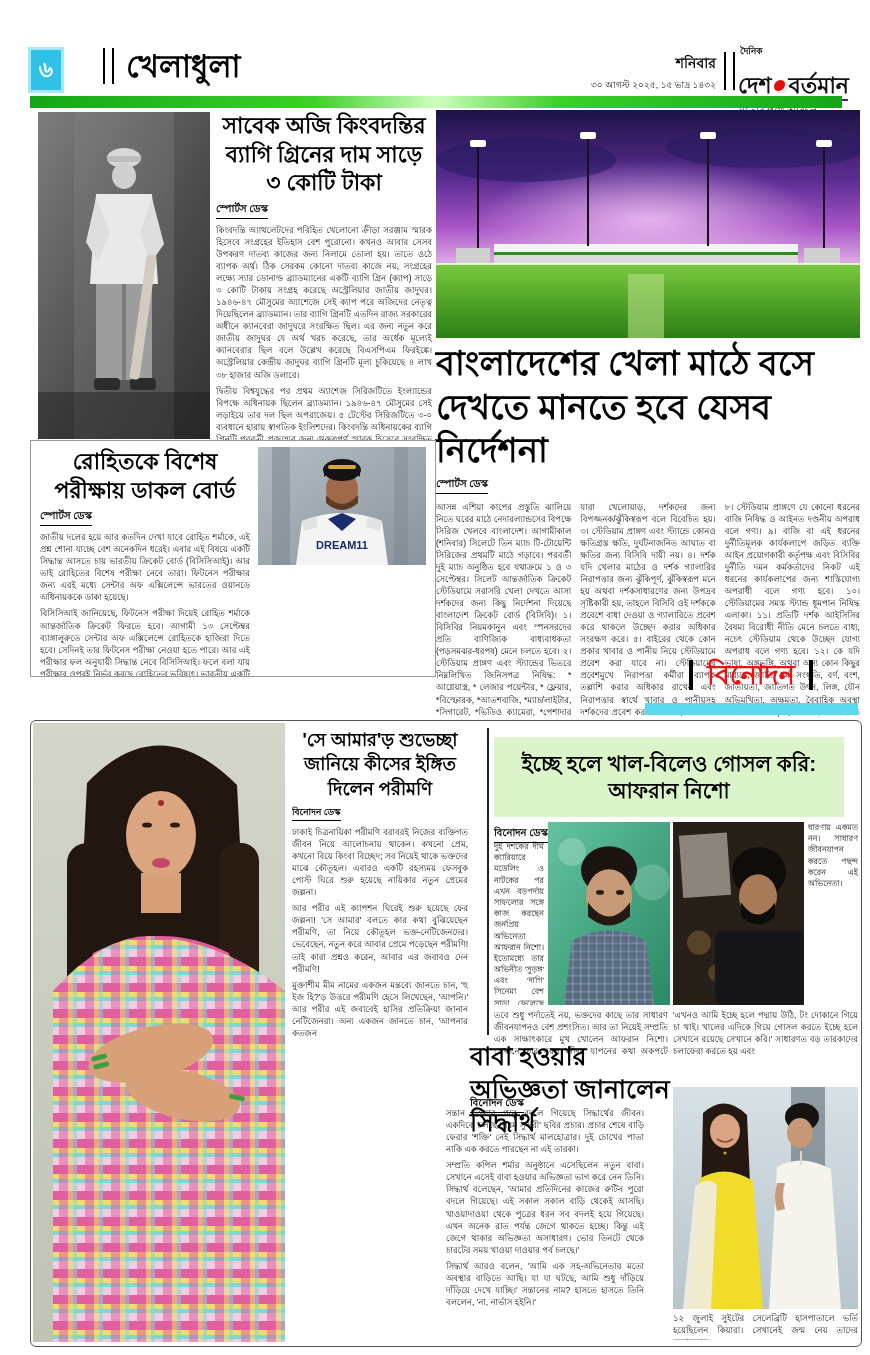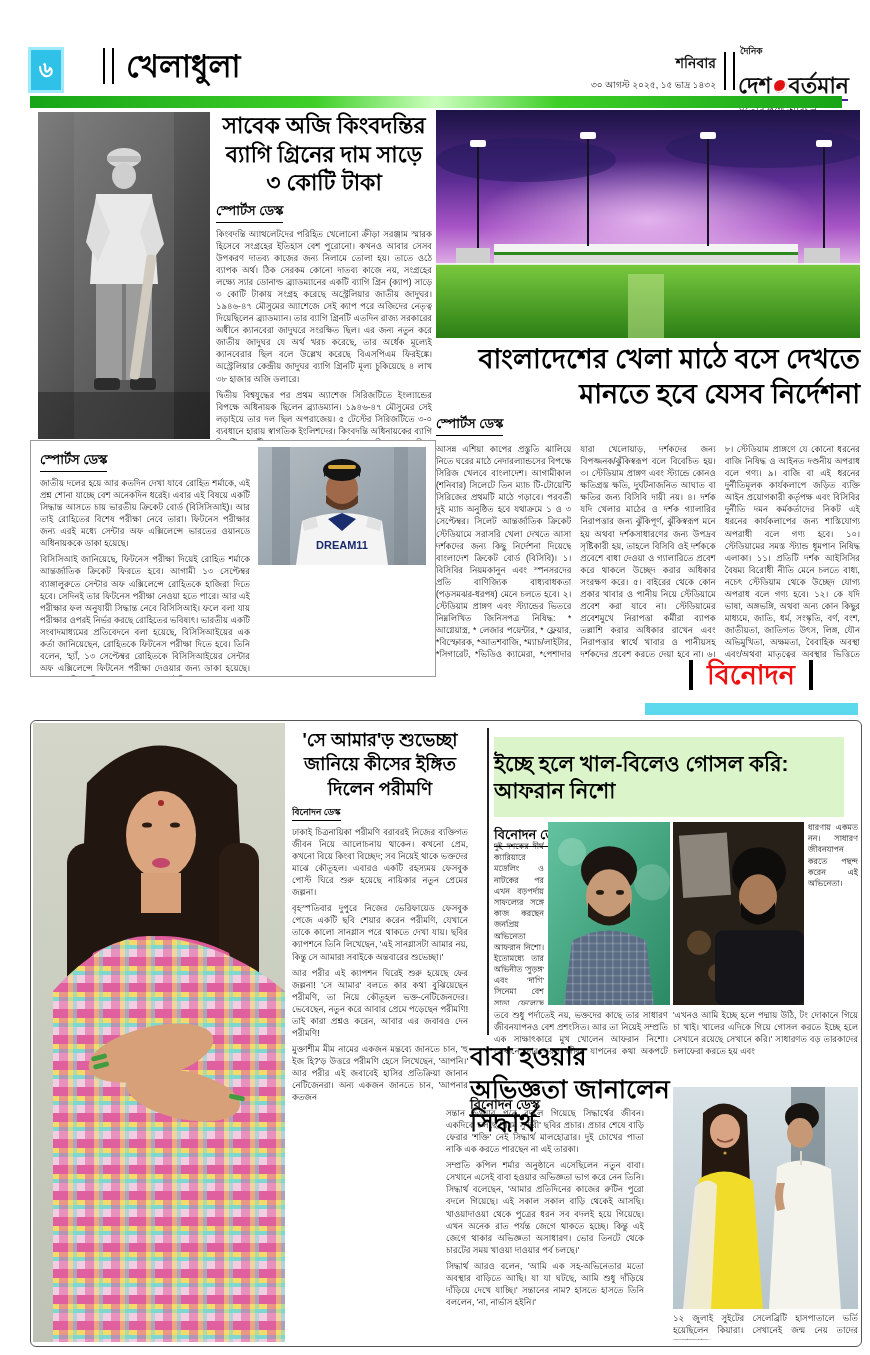--- a/index.html
+++ b/index.html
@@ -1,20 +1,20 @@
 <!DOCTYPE html>
 <html><head>
 <meta charset="utf-8">
 <style>
   html,body{margin:0;padding:0;background:#e9e9e9;}
   .page{position:relative;width:870px;height:1355px;background:#ffffff;margin:0 auto;
         font-family:"Liberation Sans","DejaVu Sans",sans-serif;color:#111;overflow:hidden;}
   .abs{position:absolute;}
   .headline{font-weight:700;color:#000;margin:0;}
-  .byline{font-weight:700;font-size:13px;border-bottom:1px solid #000;display:inline-block;
+  .byline{font-weight:700;font-size:10px;border-bottom:1px solid #000;display:inline-block;
           margin:3px 0 5px 0;color:#000;}
   .body{font-size:8.5px;line-height:1.42;text-align:justify;color:#141414;overflow:hidden;}
   .body p{margin:0 0 4px 0;}
   
   .pagenum{left:28px;top:47px;width:36px;height:46px;background:#2fc1e8;
            box-shadow:inset 0 0 0 3px #9feaf9, inset 0 0 0 5px #2fc1e8;
            display:flex;align-items:center;justify-content:center;color:#fff;
            font-size:22px;font-weight:700;}
   .section-wrap{left:103px;top:48px;display:flex;align-items:center;gap:12px;}
   .dbar{width:7px;height:36px;border-left:2.5px solid #000;border-right:2.5px solid #000;}
@@ -40,40 +40,40 @@
   .rohit-photo{float:right;width:168px;height:118px;margin:0 0 4px 8px;overflow:hidden;}
   .photo-porimoni{left:33px;top:723px;width:252px;height:619px;}
   .photo-nisho1{left:548px;top:822px;width:122px;height:183px;}
   .photo-nisho2{left:673px;top:822px;width:131px;height:183px;}
   .photo-couple{left:673px;top:1087px;width:185px;height:222px;}
   
   .art-baggy{left:216px;top:112px;width:216px;height:328px;overflow:hidden;}
   .art-baggy h2{font-size:22px;line-height:1.3;text-align:center;}
   .art-baggy .body{height:222px;}
   .art-stadium{left:436px;top:342px;width:424px;height:322px;}
-  .art-stadium h2{font-size:27px;line-height:1.28;text-align:right;}
+  .art-stadium h2{font-size:34px;line-height:1.28;text-align:left;}
   .cols{display:flex;gap:9px;margin-top:2px;}
   .cols .col{flex:1;height:216px;overflow:hidden;font-size:8.5px;line-height:1.42;text-align:justify;}
   .rohit-box{left:30px;top:440px;width:406px;height:237px;border:1px solid #9a9a9a;
              box-sizing:border-box;padding:6px 9px;overflow:hidden;}
   .rohit-box h2{font-size:22px;line-height:1.32;text-align:center;}
   
   .ent-label-wrap{left:642px;top:660px;width:218px;display:flex;align-items:center;
                   justify-content:center;gap:14px;}
   .ent-bar{width:4px;height:30px;background:#000;}
   .ent-label{color:#ec1212;font-size:27px;font-weight:800;line-height:1;}
   .ent-cyanbar{left:645px;top:703px;width:213px;height:12px;background:#5cd9ec;}
   .ent-box{left:30px;top:720px;width:830px;height:625px;border:1px solid #555;border-radius:6px;}
   .art-porimoni{left:292px;top:728px;width:176px;height:610px;overflow:hidden;}
   .art-porimoni h2{font-size:18px;line-height:1.35;text-align:center;}
   .art-porimoni .byline{font-size:9px;}
   .ent-vline{left:487px;top:728px;height:307px;border-left:2px solid #222;width:0;}
   .nisho-greenbox{left:494px;top:737px;width:350px;height:80px;background:#dcf4ca;
                   display:flex;align-items:center;justify-content:center;}
-  .nisho-greenbox h2{font-size:21px;line-height:1.3;}
+  .nisho-greenbox h2{font-size:21px;line-height:1.3;text-align:center;}
   .nisho-byline{left:494px;top:822px;}
   .mini{font-size:8px;line-height:1.4;text-align:justify;overflow:hidden;}
   .nisho-colL{left:494px;top:841px;width:50px;height:164px;}
   .nisho-colR{left:808px;top:822px;width:50px;height:183px;}
   .nisho-colA{left:494px;top:1009px;width:174px;height:48px;}
   .nisho-colB{left:673px;top:1009px;width:185px;height:74px;}
   .art-sidd-head{left:470px;top:1040px;width:215px;}
   .art-sidd-head h2{font-size:25px;line-height:1.32;text-align:left;}
   .sidd-byline{left:470px;top:1092px;}
   .sidd-body{left:446px;top:1107px;width:198px;height:230px;}
@@ -220,20 +220,21 @@
         <path d="M44 74 L58 70 L60 80 L46 84 Z" fill="#e2e2e2"></path>
         <path d="M124 74 L110 70 L108 80 L122 84 Z" fill="#e2e2e2"></path>
         <ellipse cx="84" cy="42" rx="16" ry="18" fill="#a06a4a"></ellipse>
         <path d="M68 48 Q84 66 100 48 L100 56 Q84 70 68 56 Z" fill="#5c3a26"></path>
         <path d="M66 30 Q84 10 102 30 L102 24 Q84 8 66 24 Z" fill="#141414"></path>
         <ellipse cx="84" cy="23" rx="19" ry="11" fill="#141414"></ellipse>
         <rect x="70" y="18" width="28" height="4" rx="2" fill="#d8a83c"></rect>
         <text x="84" y="102" text-anchor="middle" font-size="11" font-weight="bold" fill="#1b2a6b">DREAM11</text>
       </svg>
     </div>
+    <h2 class="headline">রোহিতকে বিশেষ পরীক্ষায় ডাকল বোর্ড</h2>
     <div class="byline">স্পোর্টস ডেস্ক</div>
     <div class="body">
       <p>জাতীয় দলের হয়ে আর কতদিন দেখা যাবে রোহিত শর্মাকে, এই প্রশ্ন শোনা যাচ্ছে বেশ অনেকদিন ধরেই। এবার এই বিষয়ে একটি সিদ্ধান্ত আসতে চায় ভারতীয় ক্রিকেট বোর্ড (বিসিসিআই)। আর তাই রোহিতের বিশেষ পরীক্ষা নেবে তারা। ফিটনেস পরীক্ষার জন্য এরই মধ্যে সেন্টার অফ এক্সিলেন্সে ভারতের ওয়ানডে অধিনায়ককে ডাকা হয়েছে।</p>
       <p>বিসিসিআই জানিয়েছে, ফিটনেস পরীক্ষা দিয়েই রোহিত শর্মাকে আন্তর্জাতিক ক্রিকেট ফিরতে হবে। আগামী ১৩ সেপ্টেম্বর ব্যাঙ্গালুরুতে সেন্টার অফ এক্সিলেন্সে রোহিতকে হাজিরা দিতে হবে। সেদিনই তার ফিটনেস পরীক্ষা নেওয়া হতে পারে। আর এই পরীক্ষার ফল অনুযায়ী সিদ্ধান্ত নেবে বিসিসিআই। ফলে বলা যায় পরীক্ষার ওপরই নির্ভর করছে রোহিতের ভবিষ্যৎ। ভারতীয় একটি সংবাদমাধ্যমের প্রতিবেদনে বলা হয়েছে, বিসিসিআইয়ের এক কর্তা জানিয়েছেন, রোহিতকে ফিটনেস পরীক্ষা দিতে হবে। তিনি বলেন, 'হ্যাঁ, ১৩ সেপ্টেম্বর রোহিতকে বিসিসিআইয়ের সেন্টার অফ এক্সিলেন্সে ফিটনেস পরীক্ষা দেওয়ার জন্য ডাকা হয়েছে। ওকে দু'-তিন দিন থাকতে হবে। অস্ট্রেলিয়া সফরের আগে ব্যাটিংয়ে প্রয়োজনীয় প্রস্তুতিও নিতে পারবে রোহিত।'</p>
     </div>
   </div>
 
   <div class="abs ent-label-wrap">
     <div class="ent-bar"></div>
     <div class="ent-label">বিনোদন</div>
@@ -280,21 +281,20 @@
         <rect x="196" y="372" width="16" height="5" rx="2.5" transform="rotate(12 204 374)"></rect>
       </g>
     </svg>
   </div>
 
   <div class="abs art-porimoni">
     <h2 class="headline">'সে আমার'ড় শুভেচ্ছা জানিয়ে কীসের ইঙ্গিত দিলেন পরীমণি</h2>
     <div class="byline">বিনোদন ডেস্ক</div>
     <div class="body">
       <p>ঢাকাই চিত্রনায়িকা পরীমণি বরাবরই নিজের ব্যক্তিগত জীবন নিয়ে আলোচনায় থাকেন। কখনো প্রেম, কখনো বিয়ে কিংবা বিচ্ছেদ; সব নিয়েই থাকে ভক্তদের মাঝে কৌতূহল। এবারও একটি রহস্যময় ফেসবুক পোস্ট ঘিরে শুরু হয়েছে নায়িকার নতুন প্রেমের জল্পনা।</p>
-      <p>বৃহস্পতিবার দুপুরে নিজের ভেরিফায়েড ফেসবুক পেজে একটি ছবি শেয়ার করেন পরীমণি, যেখানে তাকে কালো সানগ্লাস পরে থাকতে দেখা যায়। ছবির ক্যাপশনে তিনি লিখেছেন, 'এই সানগ্লাসটা আমার নয়, কিন্তু সে আমার! সবাইকে অন্তবারের শুভেচ্ছা।'</p>
       <p>আর পরীর এই ক্যাপশন ঘিরেই শুরু হয়েছে ফের জল্পনা! 'সে আমার' বলতে কার কথা বুঝিয়েছেন পরীমণি, তা নিয়ে কৌতূহল ভক্ত-নেটিজেনদের। ভেবেছেন, নতুন করে আবার প্রেমে পড়েছেন পরীমণি! তাই কারা প্রশ্নও করেন, আবার এর জবাবও দেন পরীমণি!</p>
       <p>মুক্তাশীম মীম নামের একজন মন্তব্যে জানতে চান, 'হু ইজ হি?'ড় উত্তরে পরীমণি হেসে লিখেছেন, 'আপনি।' আর পরীর এই জবাবেই হাসির প্রতিক্রিয়া জানান নেটিজেনরা। অন্য একজন জানতে চান, 'আপনার কতজন</p>
     </div>
   </div>
 
   <div class="abs ent-vline"></div>
 
   <div class="abs nisho-greenbox">
     <h2 class="headline">ইচ্ছে হলে খাল-বিলেও গোসল করি: আফরান নিশো</h2>
   </div>

